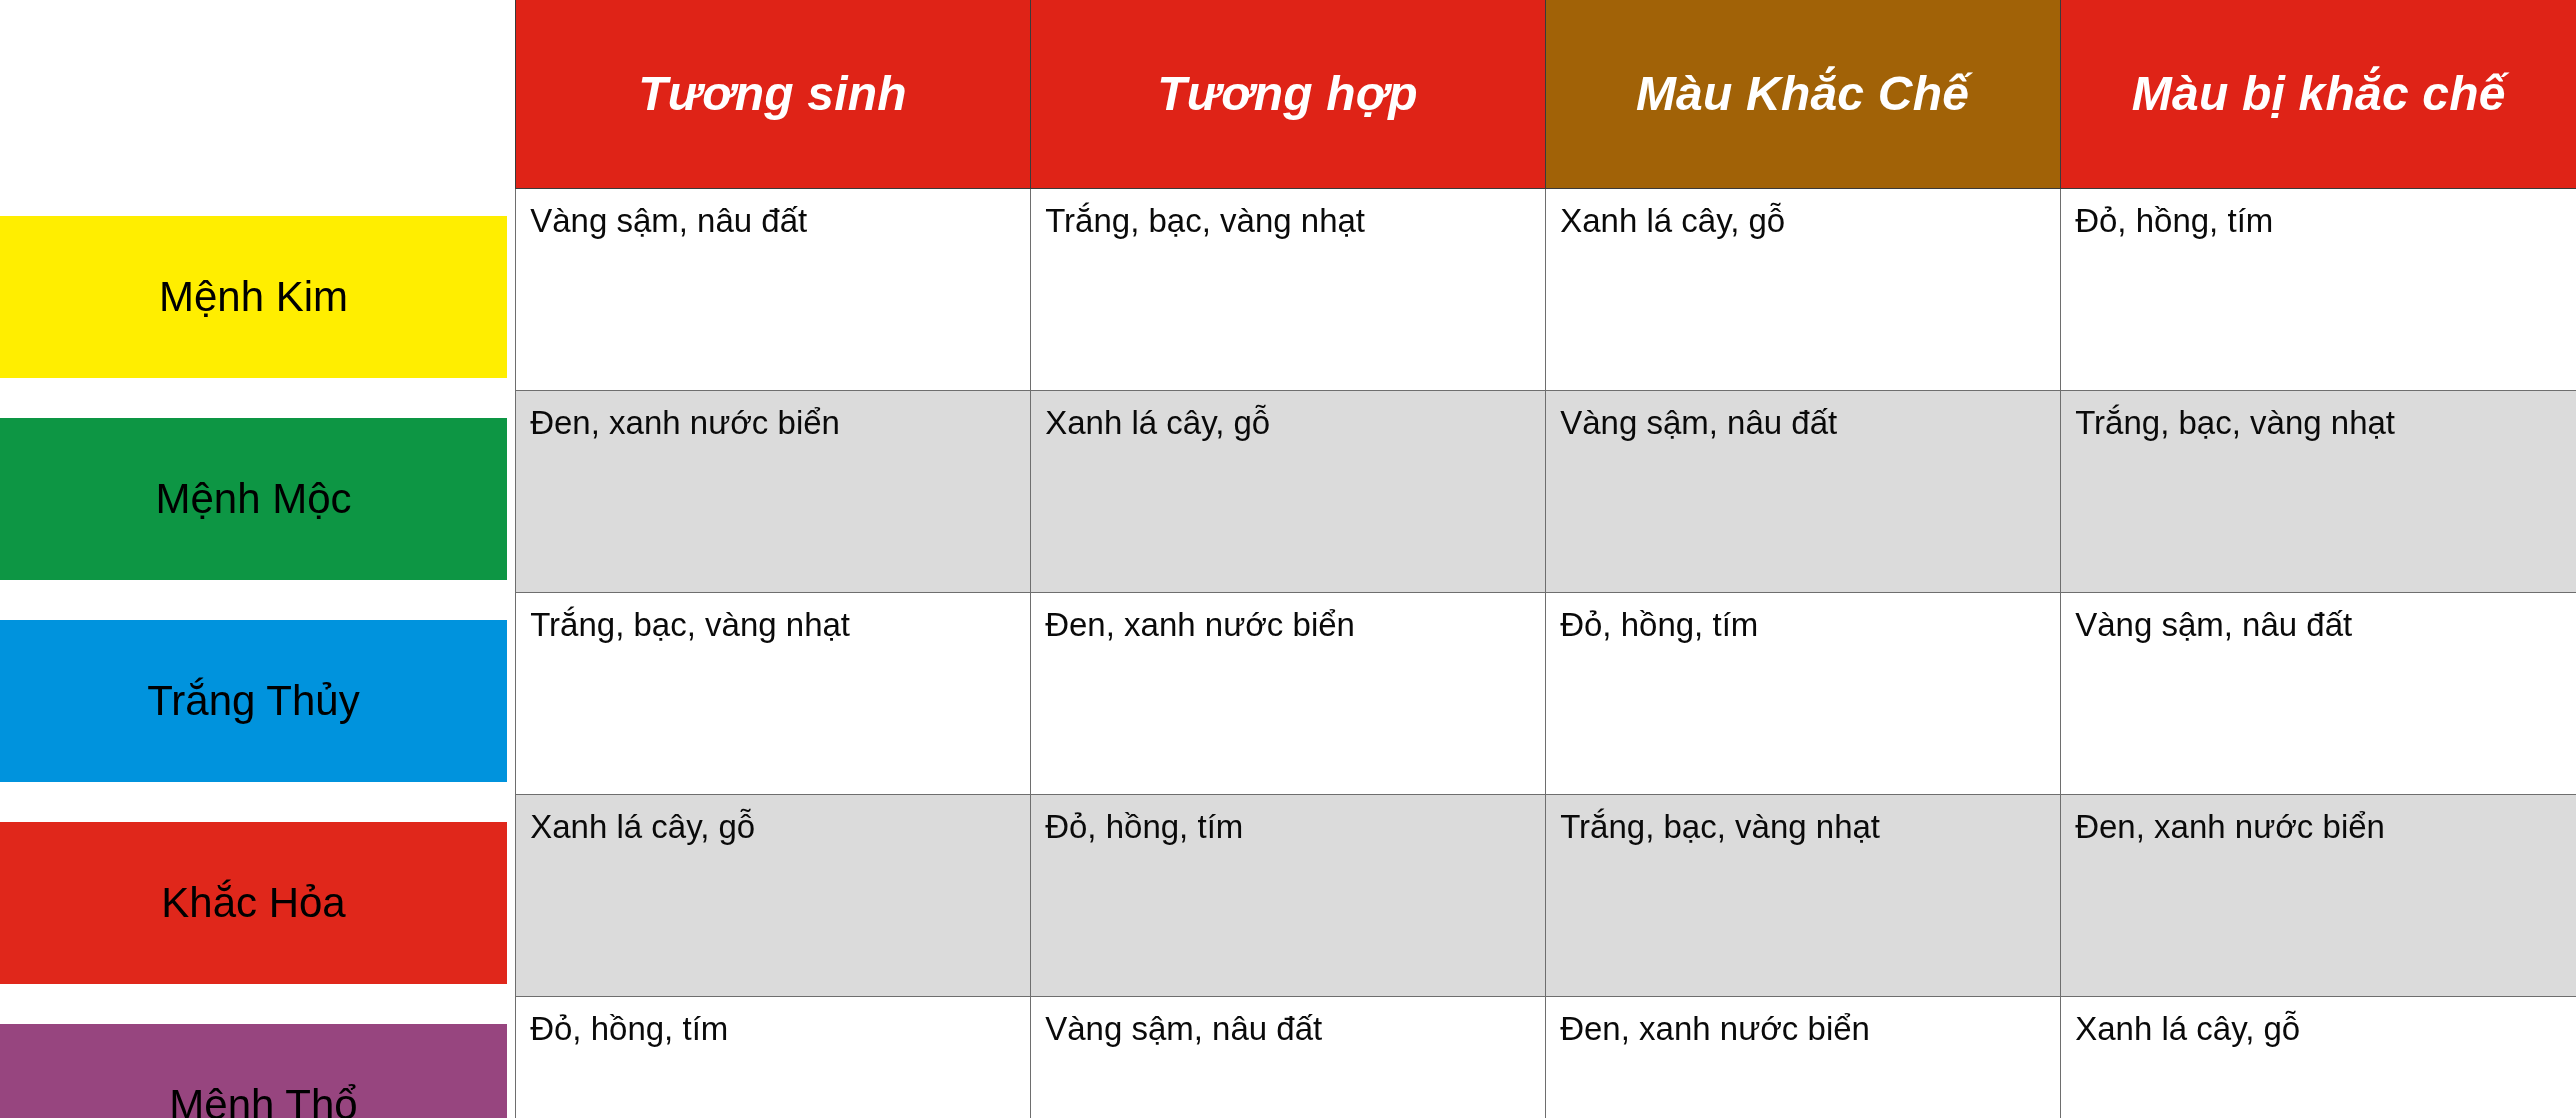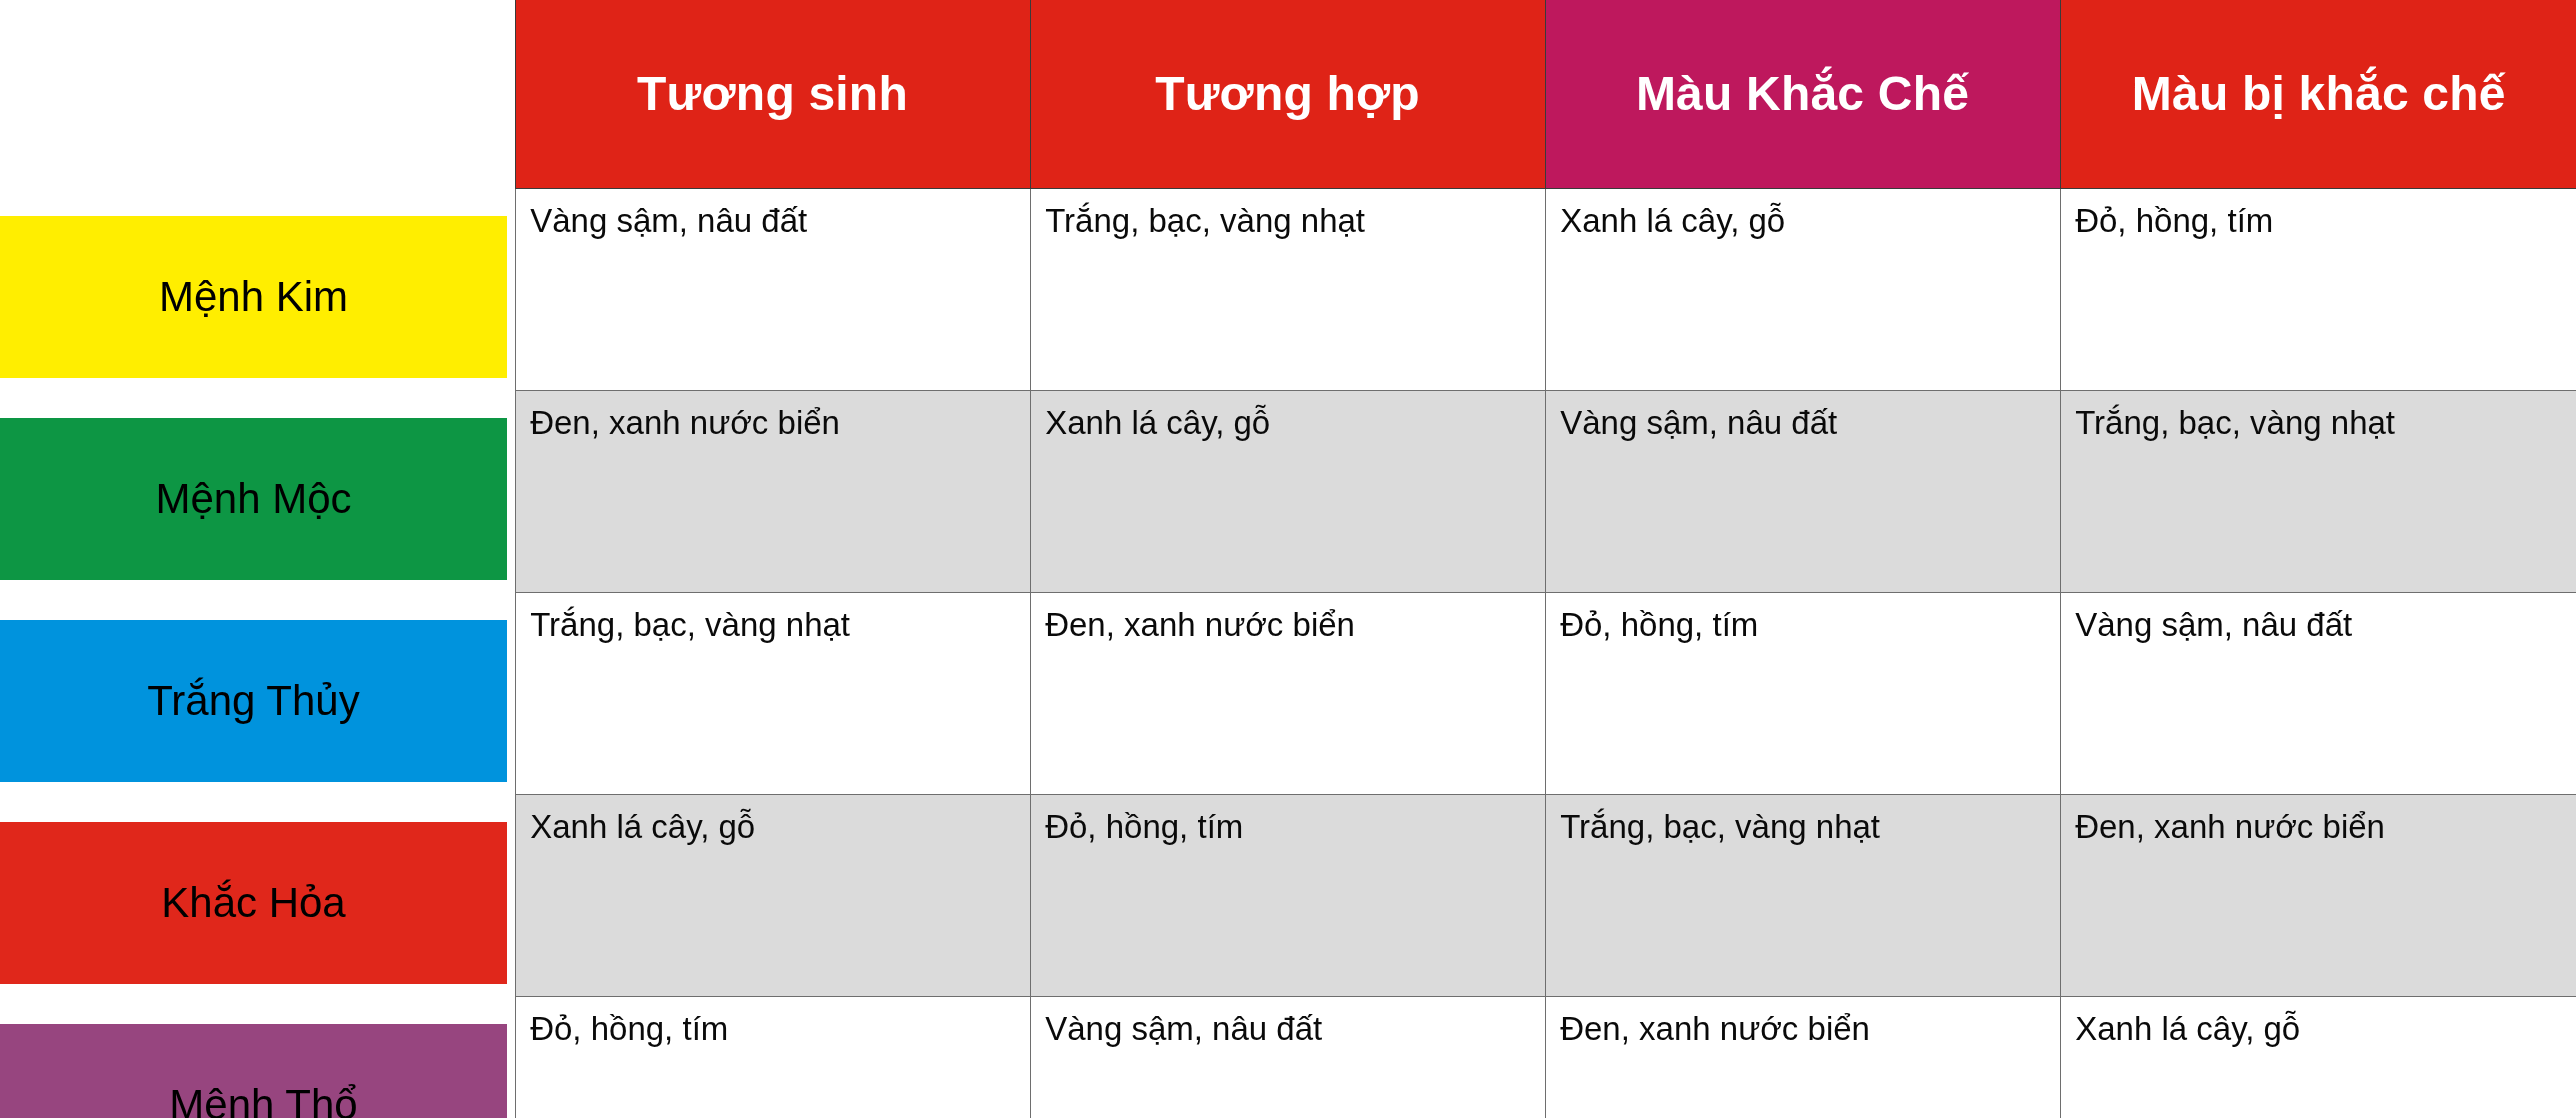--- a/index.html
+++ b/index.html
@@ -25,21 +25,21 @@
     table-layout: fixed;
     width: 2576px;
     height: 1119px;
   }
 
   col.c-label  { width: 515px; }
   col.c-data   { width: 515px; }
   col.c-data-l { width: 517px; }
 
   
-  tr.header-row { height: 188px; }
+  tr.header-row { height: 188px; font-style: italic; }
 
   th.corner-cell {
     background: #ffffff;
     border: none;
     padding: 0;
   }
 
   th.header-cell {
     background: #DF2317;
     color: #ffffff;
@@ -108,21 +108,21 @@
       <col class="c-data">
       <col class="c-data">
       <col class="c-data">
       <col class="c-data-l">
     </colgroup>
     <thead>
       <tr class="header-row">
         <th class="corner-cell"></th>
         <th class="header-cell first-header" style="background-color: rgb(223, 35, 23); color: rgb(255, 255, 255);">Tương sinh</th>
         <th class="header-cell" style="background-color: rgb(223, 35, 23); color: rgb(255, 255, 255);">Tương hợp</th>
-        <th class="header-cell" style="background-color: #be185d; color: rgb(255, 255, 255);">Màu Khắc Chế</th>
+        <th class="header-cell" style="background-color: #a16207; color: rgb(255, 255, 255);">Màu Khắc Chế</th>
         <th class="header-cell" style="background-color: rgb(223, 35, 23); color: rgb(255, 255, 255);">Màu bị khắc chế</th>
       </tr>
     </thead>
     <tbody>
 
       <tr class="data-row">
         <td class="element-cell">
           <div class="element-chip" style="background-color: rgb(255, 238, 0);">
             <span class="element-name">Mệnh Kim</span>
           </div>

